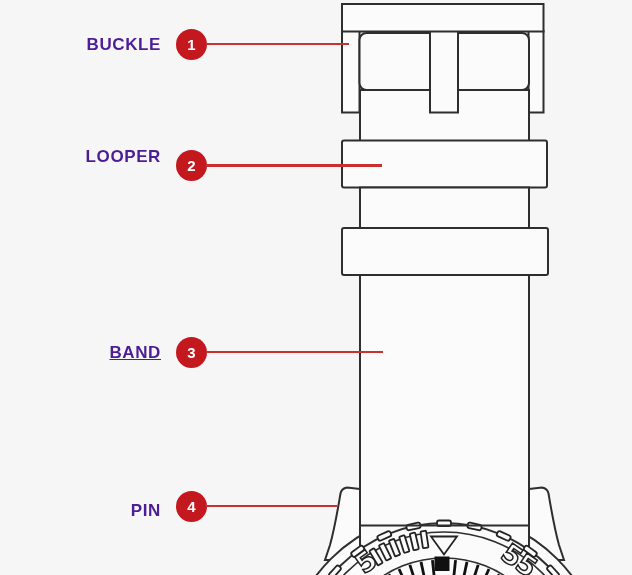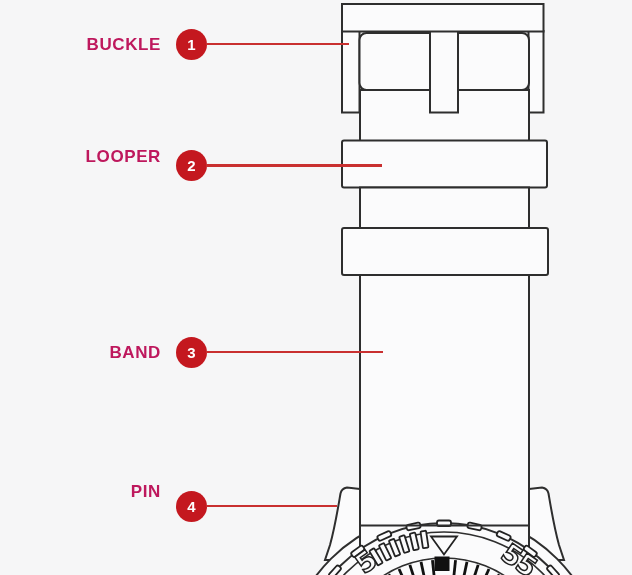--- a/index.html
+++ b/index.html
@@ -5,21 +5,21 @@
   html,body{margin:0;padding:0;}
   #stage{
     position:relative;width:632px;height:575px;overflow:hidden;
     background:#f6f6f7;
     font-family:"Liberation Sans", sans-serif;
   }
   .label-row{position:absolute;left:0;top:0;width:0;height:0;}
   .part-label{
     position:absolute;display:block;width:141px;left:20px;
     text-align:right;font-weight:700;font-size:17px;line-height:31px;
-    letter-spacing:0.6px;color:#be185d;
+    letter-spacing:0.6px;color:#4c1d95;
   }
   .badge{
     position:absolute;left:176px;width:31px;height:31px;border-radius:50%;
     background:#c4181f;color:#ffffff;font-weight:700;font-size:15px;
     display:flex;align-items:center;justify-content:center;
   }
   .leader{
     position:absolute;left:206px;height:2.2px;background:#c93030;
   }
   svg{position:absolute;left:0;top:0;}
@@ -117,24 +117,24 @@
     <div class="leader" style="top:42.9px;width:143px;"></div>
   </div>
 
   <div class="label-row">
     <span class="part-label" style="top:141px;">LOOPER</span>
     <span class="badge" style="top:150px;">2</span>
     <div class="leader" style="top:164.4px;width:176px;"></div>
   </div>
 
   <div class="label-row">
-    <span class="part-label" style="top:336.5px;">BAND</span>
+    <span class="part-label" style="top:336.5px;text-decoration:underline;">BAND</span>
     <span class="badge" style="top:336.5px;">3</span>
     <div class="leader" style="top:350.9px;width:177px;"></div>
   </div>
 
   <div class="label-row">
-    <span class="part-label" style="top:476px;">PIN</span>
+    <span class="part-label" style="top:495px;">PIN</span>
     <span class="badge" style="top:490.5px;">4</span>
     <div class="leader" style="top:504.9px;width:131px;"></div>
   </div>
 
 </div>
 
 </body></html>

